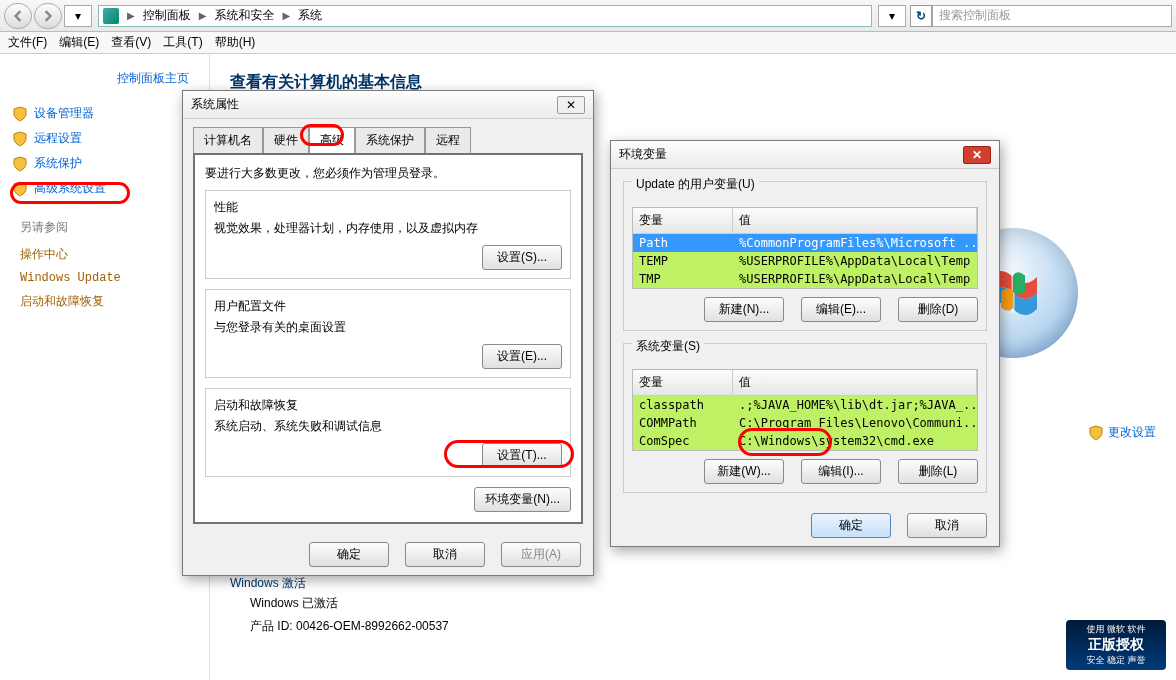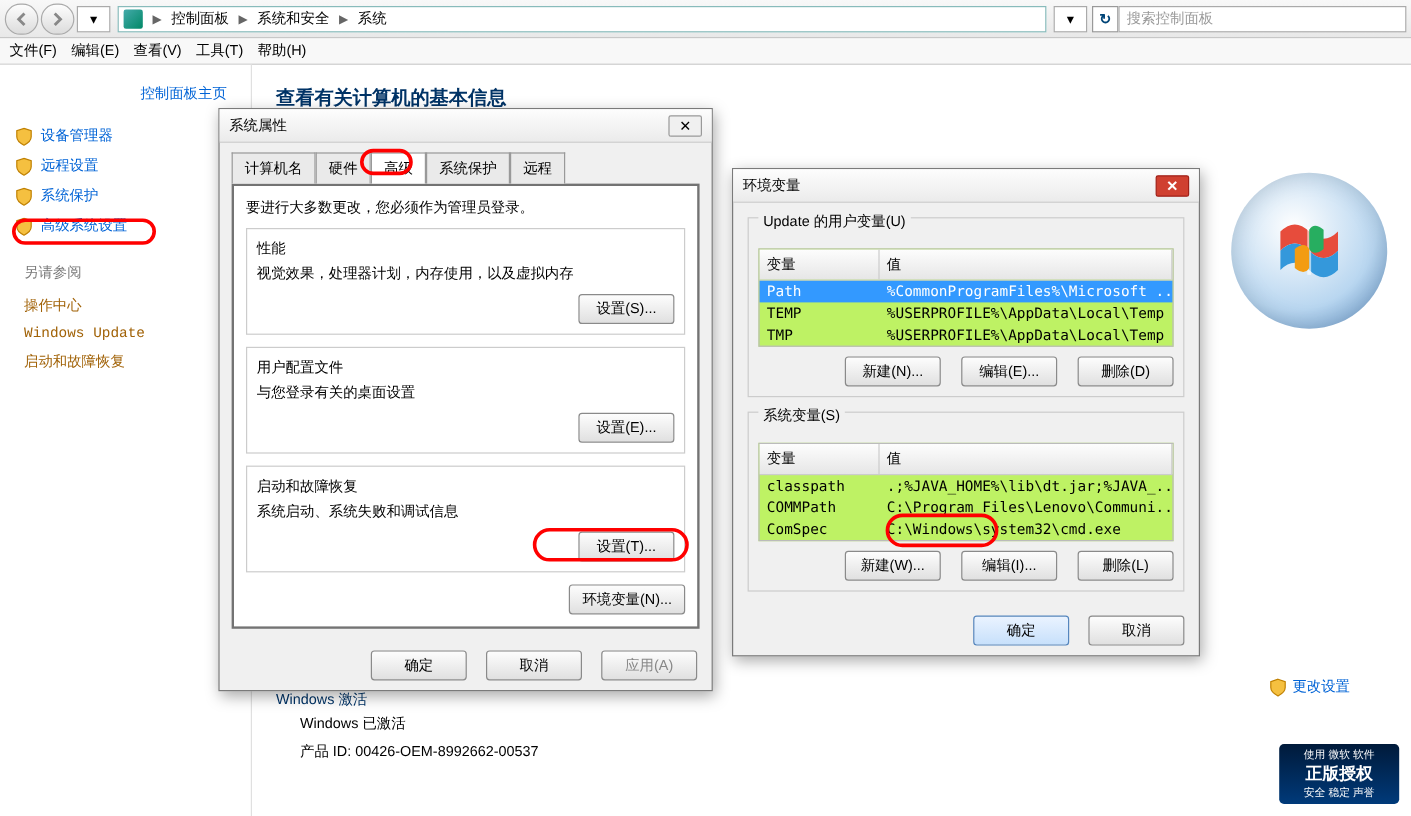--- a/index.html
+++ b/index.html
@@ -31,21 +31,21 @@
 .side-plain{display:block;padding:4px 12px;color:#a16207;font-family:Liberation Mono, monospace;}
 
 .content { flex:1; padding:12px 20px; position:relative;}
 .page-title{color:#003366;font-size:16px;padding:6px 0 10px;}
 
 .info-row{display:flex;padding:3px 0;text-align:center;}
 .info-label{width:150px;color:#000;}
 .info-val{color:#000;}
 .section-hdr{color:#003366;padding-top:6px;}
 
-.right-side{position:absolute;right:20px;top:90px;display:flex;flex-direction:column;align-items:center;gap:10px;}
+.right-side{position:absolute;right:20px;top:90px;display:flex;flex-direction:row;align-items:center;gap:10px;}
 .win-logo{width:130px;height:130px;border-radius:50%;background:radial-gradient(circle at 40% 35%,#fff,#b8d6f0 60%,#5a8fc7);display:flex;align-items:center;justify-content:center;box-shadow:inset 0 0 20px rgba(0,0,0,.15);}
 .win-logo svg{width:80px;height:80px;}
 .change-settings{color:#0063d6;display:flex;align-items:center;gap:4px;margin-top:280px;}
 .activation-badge{position:absolute;right:10px;bottom:10px;width:100px;height:50px;background:linear-gradient(#001a3a,#003a7a);border-radius:4px;color:#fff;font-size:11px;display:flex;flex-direction:column;align-items:center;justify-content:center;}
 
 
 .dialog{position:absolute;background:#f0f0f0;border:1px solid #7a7a7a;box-shadow:2px 4px 12px rgba(0,0,0,.35);}
 .dialog-title{height:28px;display:flex;align-items:center;justify-content:space-between;padding:0 8px;border-bottom:1px solid #ccc;background:linear-gradient(#fdfdfd,#ebebeb);gap:24px;}
 .close-x{width:28px;height:18px;border:1px solid #999;border-radius:2px;display:flex;align-items:center;justify-content:center;background:#f0f0f0;}
 .close-x.red{background:#d04030;border-color:#a02018;color:#fff;font-weight:bold;}

